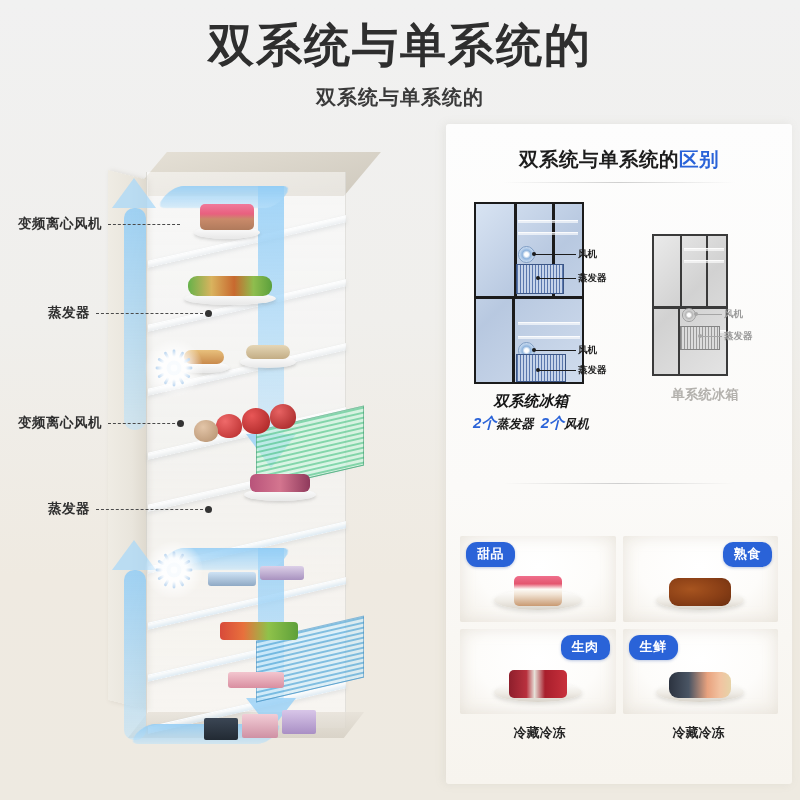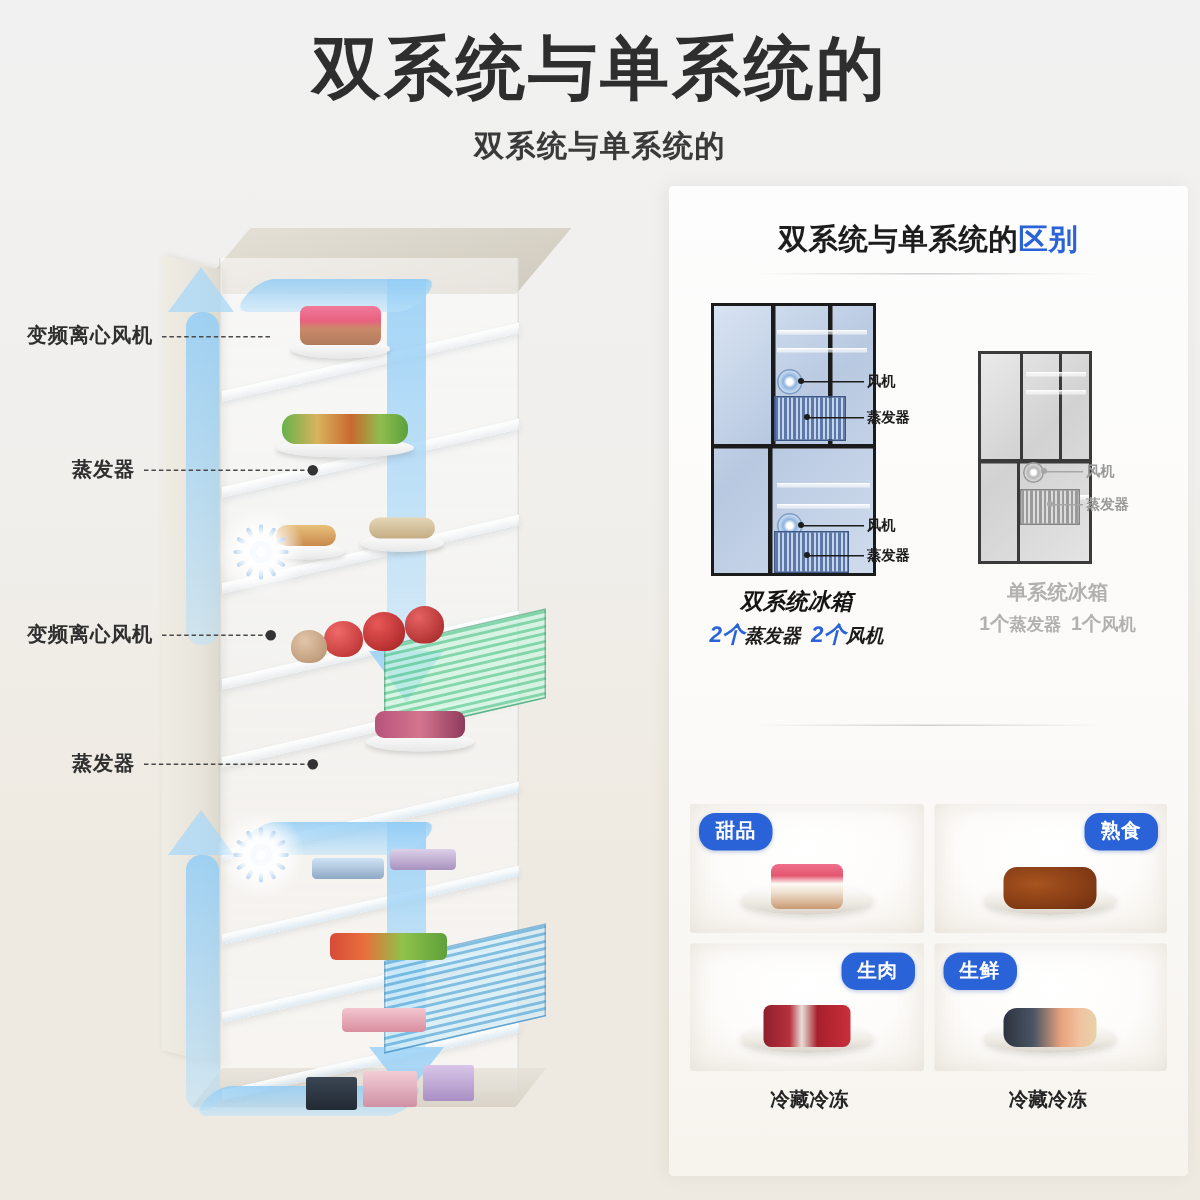--- a/index.html
+++ b/index.html
@@ -393,24 +393,20 @@
     <div class="cap dark" style="left:10px; top:196px; width:150px;font-style:italic;">
       <div class="cap-main">双系统冰箱</div>
       <div class="cap-sub">
         <span class="num">2</span><span class="num">个</span><span>蒸发器</span>
         &nbsp;<span class="num">2</span><span class="num">个</span><span>风机</span>
       </div>
     </div>
 
     <div class="cap gray" style="left:184px; top:190px; width:150px;">
       <div class="cap-main" style="font-size:13.5px;">单系统冰箱</div>
-      <div class="cap-sub" style="font-size:11.5px;">
-        <span class="num" style="font-size:13px;">1</span><span class="num" style="font-size:13px;">个</span><span>蒸发器</span>
-        &nbsp;<span class="num" style="font-size:13px;">1</span><span class="num" style="font-size:13px;">个</span><span>风机</span>
-      </div>
     </div>
   </div>
 
   <div id="sec2">
     <div class="sec-rule"></div>
   </div>
 
   <div id="food-grid">
 
     <div class="cell">

